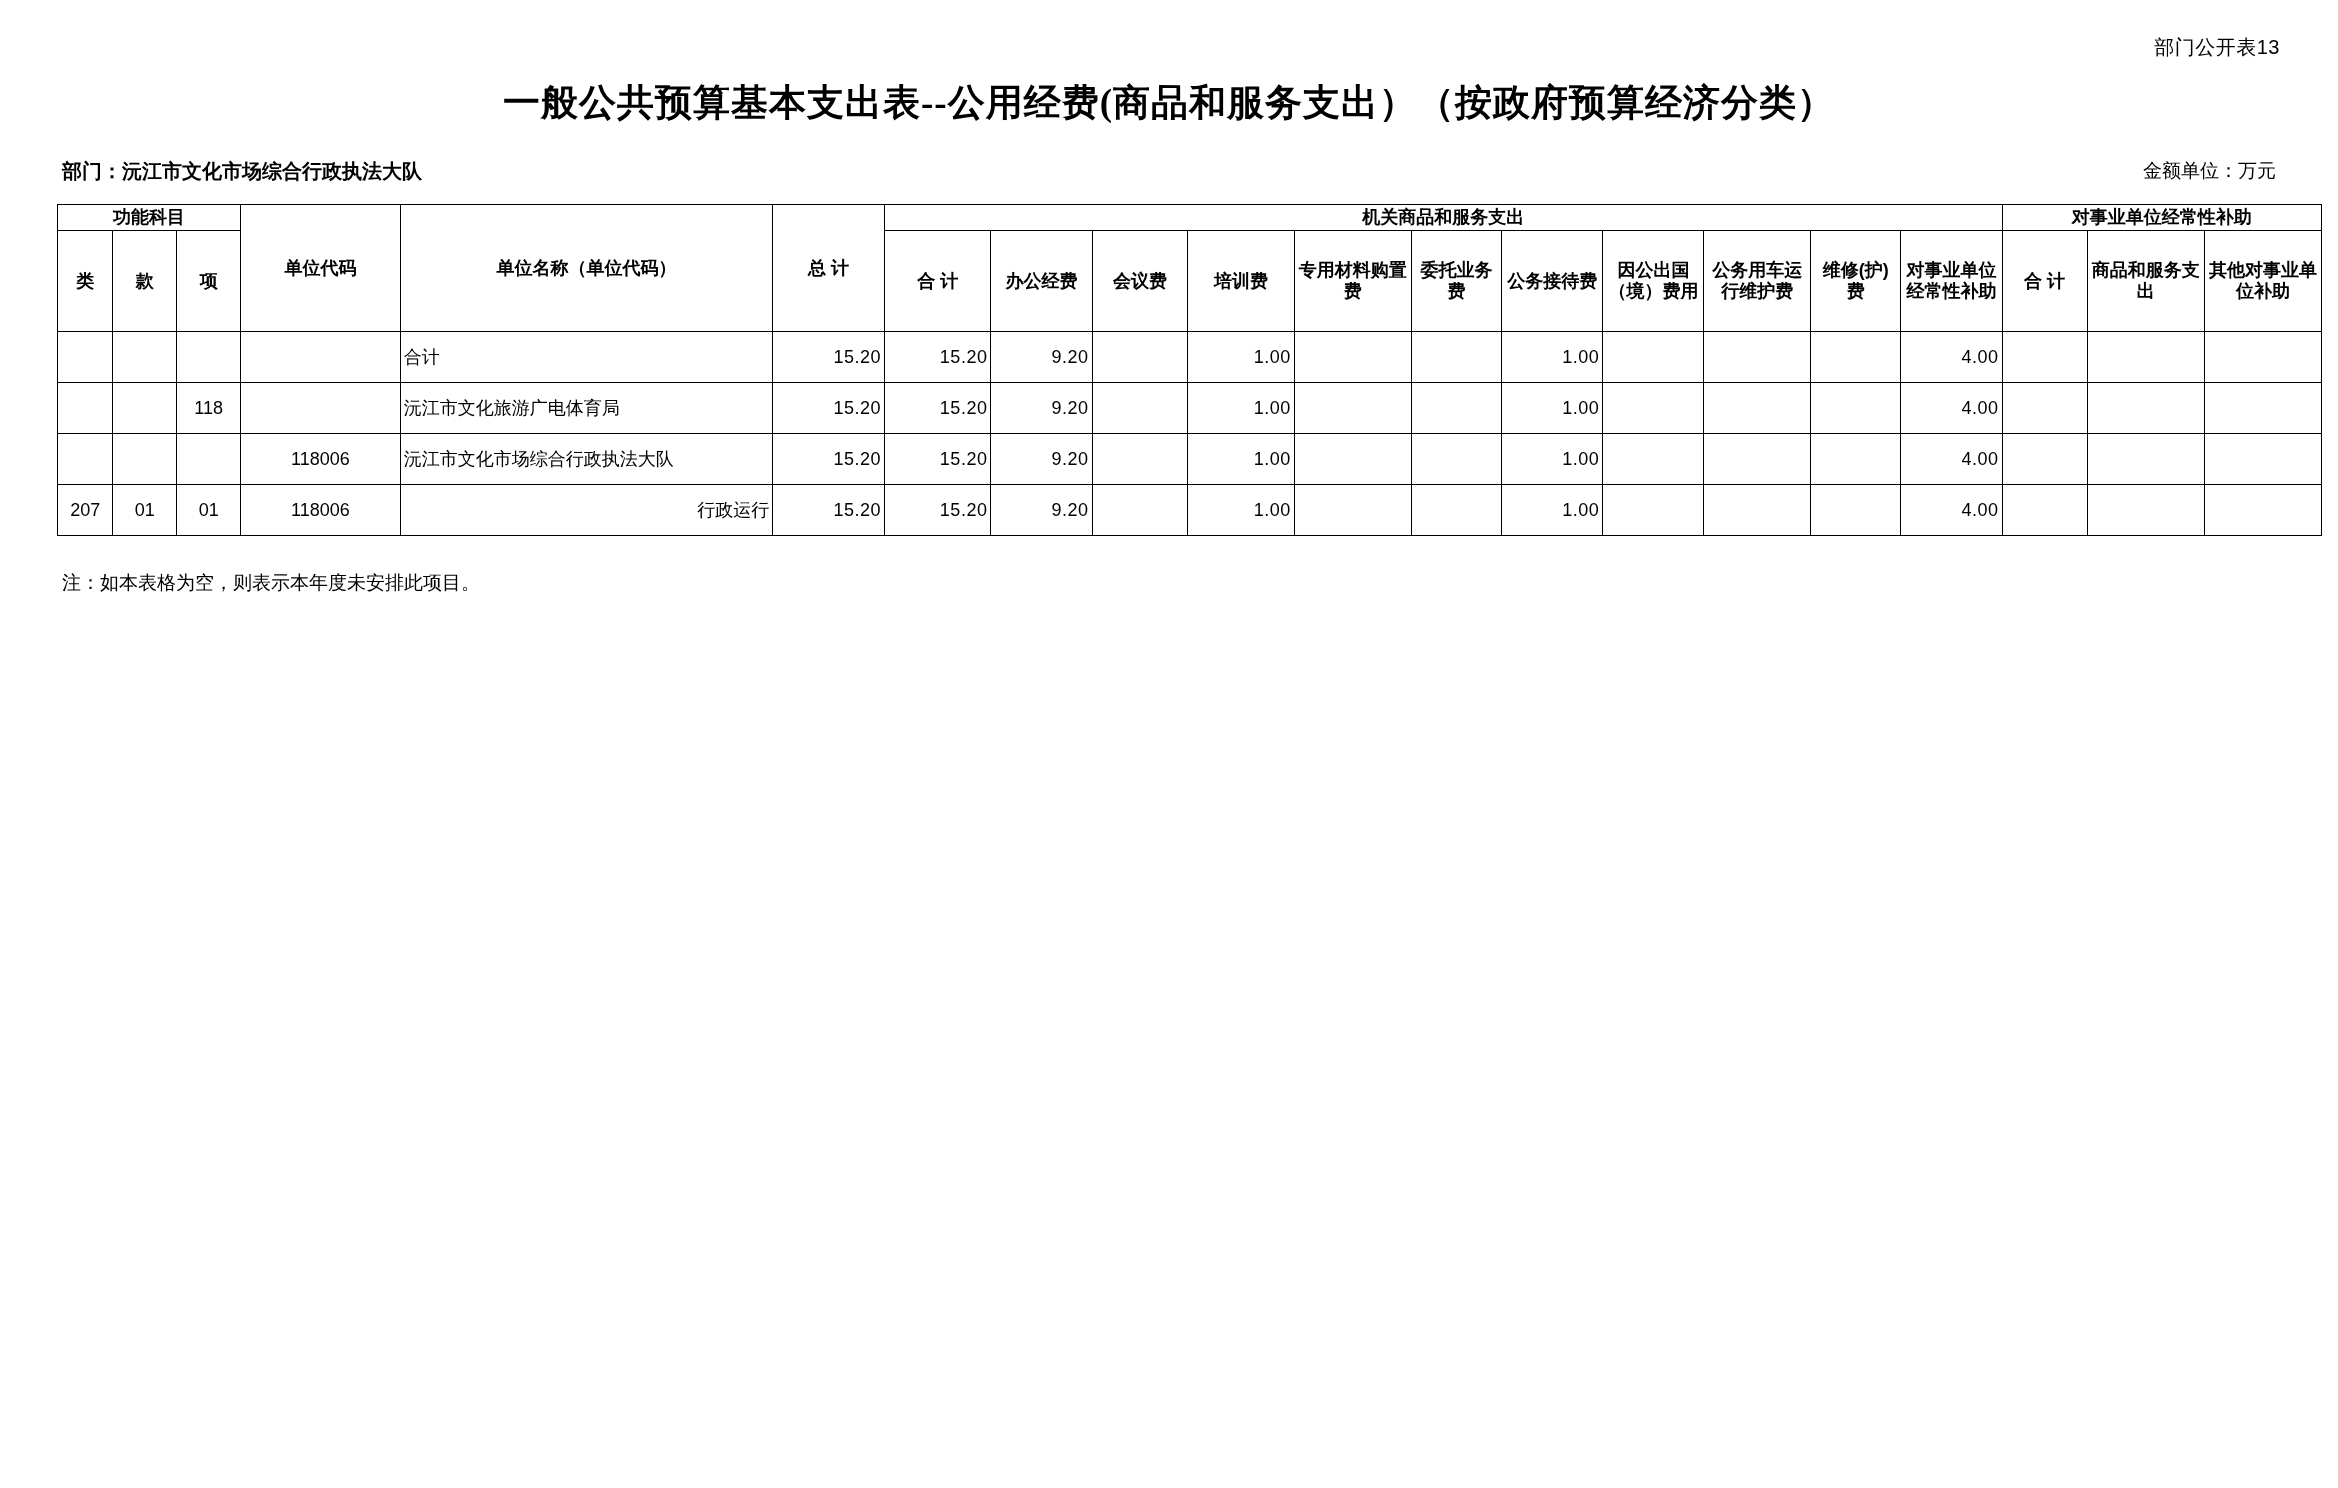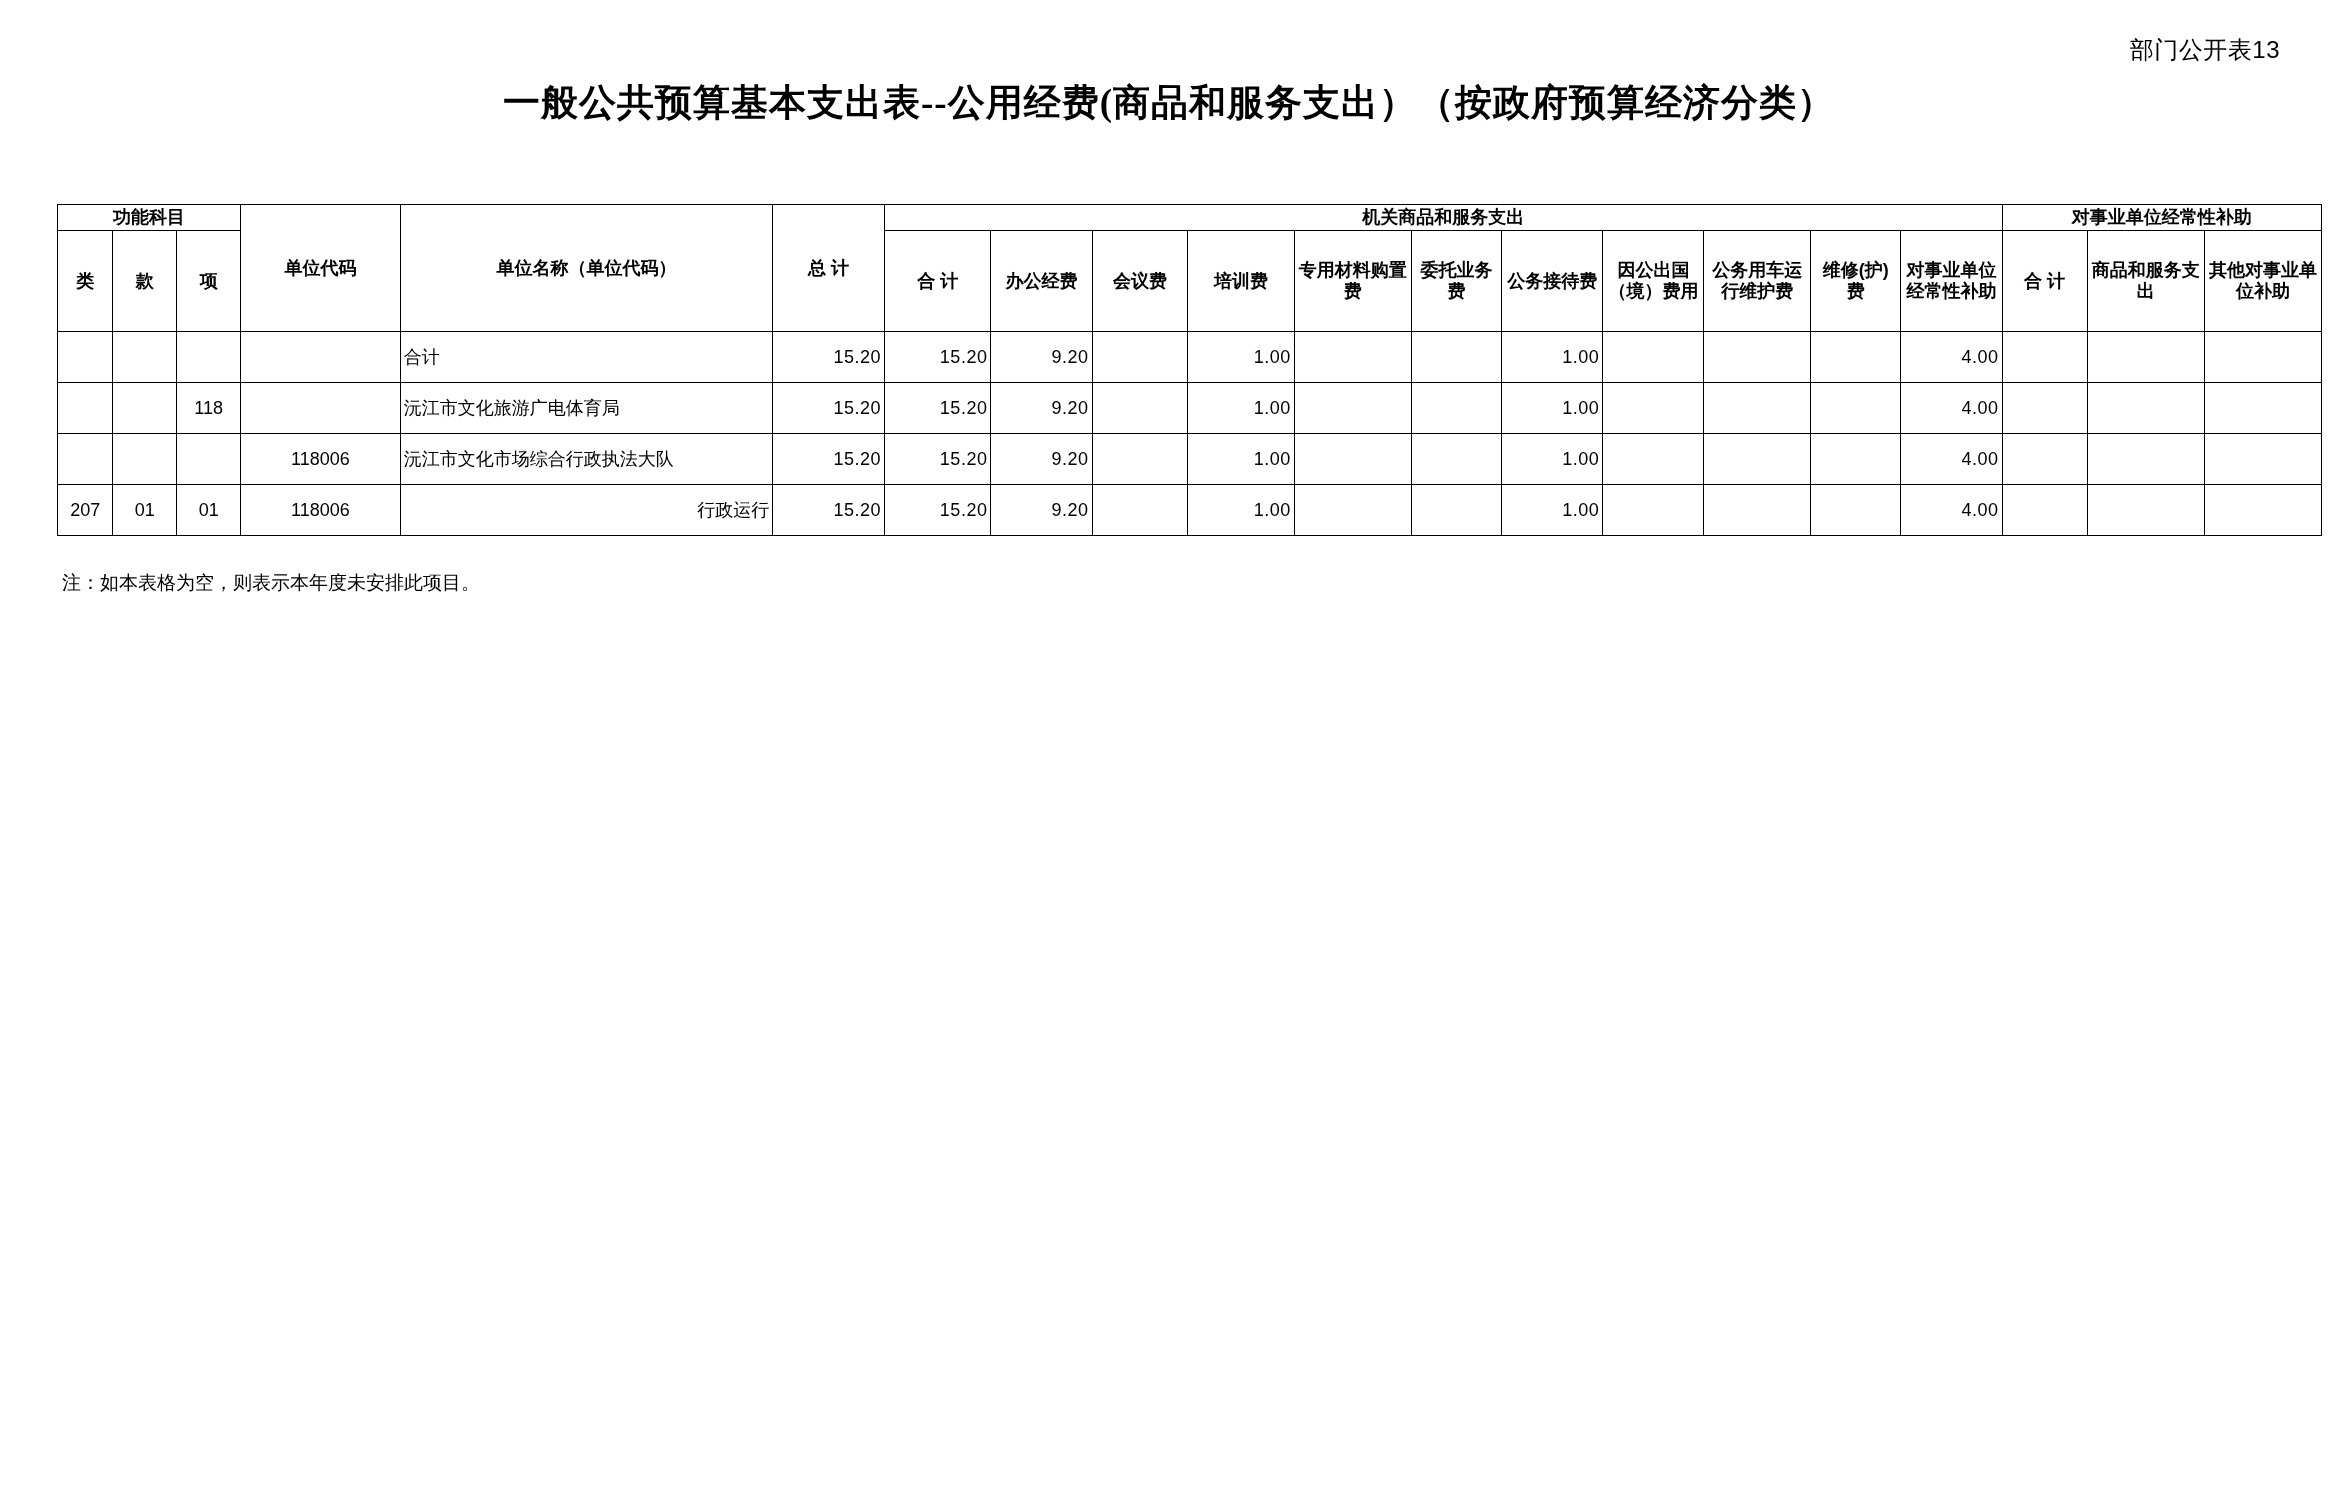--- a/index.html
+++ b/index.html
@@ -19,21 +19,21 @@
     position: relative;
     width: 2338px;
     height: 1488px;
     box-sizing: border-box;
     padding: 0;
   }
   .corner-note {
     position: absolute;
     top: 34px;
     right: 58px;
-    font-size: 24px;
+    font-size: 20px;
     font-family: "Liberation Sans", sans-serif;
     letter-spacing: 0.5px;
   }
   .doc-title {
     position: absolute;
     top: 78px;
     left: 0;
     width: 100%;
     text-align: center;
     font-size: 37px;
@@ -125,20 +125,24 @@
 </style>
 </head>
 <body>
 
 <div class="page">
 
   <div class="corner-note">部门公开表13</div>
 
   <div class="doc-title">一般公共预算基本支出表--公用经费(商品和服务支出）（按政府预算经济分类）</div>
 
+  <div class="subline">
+    <div class="dept">部门：沅江市文化市场综合行政执法大队</div>
+    <div class="unit">金额单位：万元</div>
+  </div>
 
   <table class="budget">
     <colgroup>
       <col style="width:52px">
       <col style="width:60px">
       <col style="width:60px">
       <col style="width:150px">
       <col style="width:350px">
       <col style="width:105px">
       <col style="width:100px">

